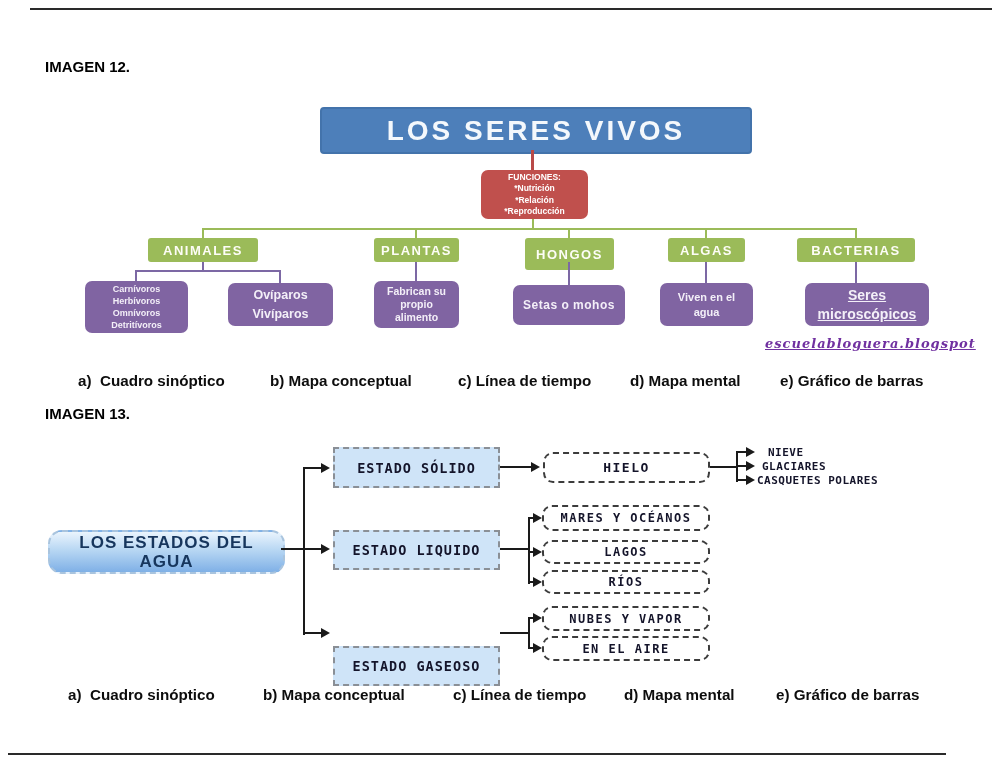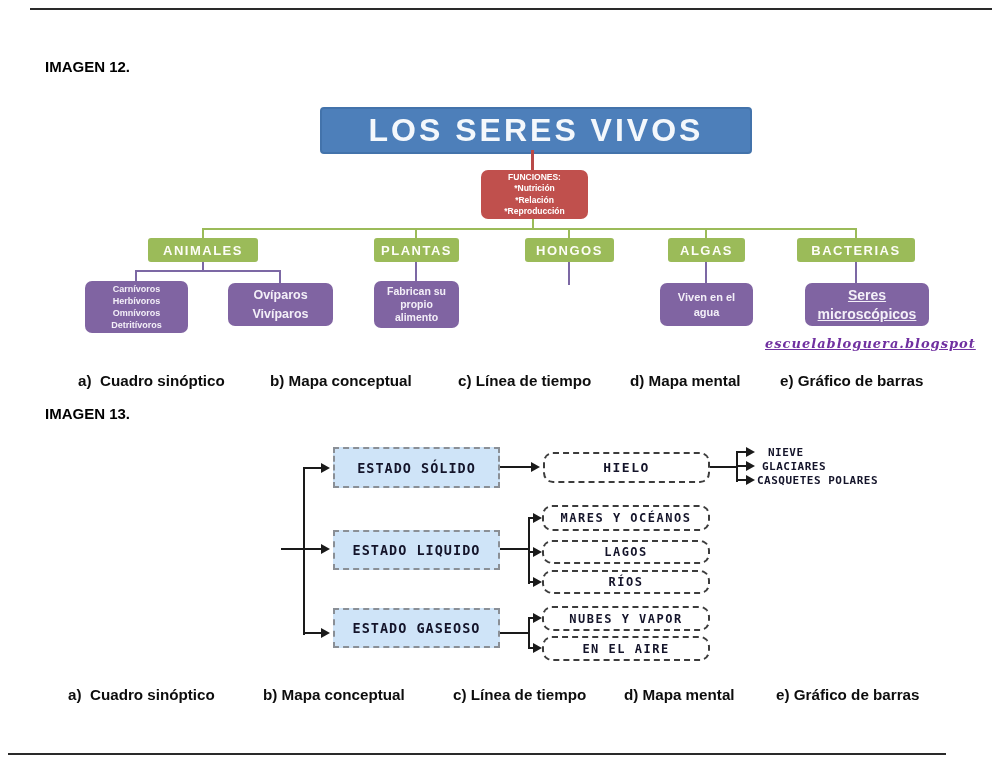--- a/index.html
+++ b/index.html
@@ -4,21 +4,21 @@
 <style>
   html,body{margin:0;padding:0;background:#ffffff;}
   .page{position:relative;width:1000px;height:772px;background:#ffffff;overflow:hidden;
         font-family:"Liberation Sans",sans-serif;}
   .abs{position:absolute;}
   .edge{background:#2a2a2a;}
   .h-label{font-weight:bold;font-size:15px;color:#000;}
   .opt{font-weight:bold;font-size:15.2px;color:#0d0d0d;white-space:pre;}
   .title-box{background:#4d7fba;border:2px solid #4373ab;border-radius:4px;display:flex;
              align-items:center;justify-content:center;color:#f4f8fc;font-weight:bold;
-             font-size:32px;letter-spacing:3px;}
+             font-size:28px;letter-spacing:3px;}
   .fbox{background:#c0504d;border-radius:7px;color:#fff;font-weight:bold;font-size:8.5px;
         display:flex;flex-direction:column;align-items:center;justify-content:center;
         line-height:1.35;text-align:center;}
   .gbox{background:#9bbb59;border-radius:3px;color:#fdfdf6;font-weight:bold;font-size:13px;
         letter-spacing:1.5px;display:flex;align-items:center;justify-content:center;}
   .pbox{background:#8064a2;border-radius:7px;color:#f3eff8;font-weight:600;text-align:center;
         display:flex;flex-direction:column;align-items:center;justify-content:center;}
   .gline{background:#9bbb59;}
   .pline{background:#7c68a4;}
   .rline{background:#b94a48;}
@@ -66,21 +66,21 @@
   <div class="abs gline" style="left:532px;top:219px;width:2px;height:10px;"></div>
   <div class="abs gline" style="left:202px;top:228px;width:655px;height:2px;"></div>
   <div class="abs gline" style="left:202px;top:228px;width:2px;height:10px;"></div>
   <div class="abs gline" style="left:415px;top:228px;width:2px;height:10px;"></div>
   <div class="abs gline" style="left:568px;top:228px;width:2px;height:10px;"></div>
   <div class="abs gline" style="left:705px;top:228px;width:2px;height:10px;"></div>
   <div class="abs gline" style="left:855px;top:228px;width:2px;height:10px;"></div>
 
   <div class="abs gbox" style="left:148px;top:238px;width:110px;height:24px;">ANIMALES</div>
   <div class="abs gbox" style="left:374px;top:238px;width:85px;height:24px;">PLANTAS</div>
-  <div class="abs gbox" style="left:525px;top:238px;width:89px;height:24px;text-align:center;">HONGOS</div>
+  <div class="abs gbox" style="left:525px;top:238px;width:89px;height:32px;text-align:center;">HONGOS</div>
   <div class="abs gbox" style="left:668px;top:238px;width:77px;height:24px;">ALGAS</div>
   <div class="abs gbox" style="left:797px;top:238px;width:118px;height:24px;">BACTERIAS</div>
 
   <div class="abs pline" style="left:202px;top:262px;width:2px;height:9px;"></div>
   <div class="abs pline" style="left:135px;top:270px;width:146px;height:2px;"></div>
   <div class="abs pline" style="left:135px;top:270px;width:2px;height:12px;"></div>
   <div class="abs pline" style="left:279px;top:270px;width:2px;height:14px;"></div>
   <div class="abs pline" style="left:415px;top:262px;width:2px;height:19px;"></div>
   <div class="abs pline" style="left:568px;top:262px;width:2px;height:23px;"></div>
   <div class="abs pline" style="left:705px;top:262px;width:2px;height:21px;"></div>
@@ -94,52 +94,56 @@
   </div>
   <div class="abs pbox" style="left:228px;top:283px;width:105px;height:43px;font-size:12.5px;line-height:1.45;">
     <div>Ovíparos</div>
     <div>Vivíparos</div>
   </div>
   <div class="abs pbox" style="left:374px;top:281px;width:85px;height:47px;font-size:10.5px;line-height:1.25;">
     <div>Fabrican su</div>
     <div>propio</div>
     <div>alimento</div>
   </div>
+  <div class="abs pbox" style="left:513px;top:285px;width:112px;height:40px;font-size:12px;letter-spacing:0.5px;">Setas o mohos</div>
   <div class="abs pbox" style="left:660px;top:283px;width:93px;height:43px;font-size:11px;line-height:1.3;">
     <div>Viven en el</div>
     <div>agua</div>
   </div>
   <div class="abs pbox" style="left:805px;top:283px;width:124px;height:43px;font-size:14px;line-height:1.3;text-decoration:underline;">
     <div>Seres</div>
     <div>microscópicos</div>
   </div>
 
   <a class="abs credit" style="left:765px;top:336px;">escuelabloguera.blogspot</a>
 
   <div class="abs opt" style="left:78px;top:372px;">a)  Cuadro sinóptico</div>
   <div class="abs opt" style="left:270px;top:372px;">b) Mapa conceptual</div>
   <div class="abs opt" style="left:458px;top:372px;">c) Línea de tiempo</div>
   <div class="abs opt" style="left:630px;top:372px;">d) Mapa mental</div>
   <div class="abs opt" style="left:780px;top:372px;">e) Gráfico de barras</div>
 
   <div class="abs h-label" style="left:45px;top:405px;">IMAGEN 13.</div>
 
+  <div class="abs pill" style="left:48px;top:530px;width:233px;height:40px;">
+    <span>LOS ESTADOS DEL AGUA</span>
+  </div>
 
   <div class="abs kline" style="left:281px;top:548px;width:22px;height:2px;"></div>
   <div class="abs kline" style="left:303px;top:467px;width:2px;height:168px;"></div>
   <div class="abs kline" style="left:303px;top:467px;width:20px;height:2px;"></div>
   <div class="abs ah" style="left:321px;top:463px;"></div>
   <div class="abs kline" style="left:303px;top:548px;width:20px;height:2px;"></div>
   <div class="abs ah" style="left:321px;top:544px;"></div>
   <div class="abs kline" style="left:303px;top:632px;width:20px;height:2px;"></div>
   <div class="abs ah" style="left:321px;top:628px;"></div>
 
   <div class="abs ebox" style="left:333px;top:447px;width:167px;height:41px;font-size:13.5px;">ESTADO SÓLIDO</div>
   <div class="abs ebox" style="left:333px;top:530px;width:167px;height:40px;font-size:13.5px;">ESTADO LIQUIDO</div>
-  <div class="abs ebox" style="left:333px;top:608px;width:167px;height:40px;font-size:13.5px;">ESTADO GASEOSO</div>
+  <div class="abs ebox" style="left:333px;top:646px;width:167px;height:40px;font-size:13.5px;">ESTADO GASEOSO</div>
 
   <div class="abs kline" style="left:500px;top:466px;width:33px;height:2px;"></div>
   <div class="abs ah" style="left:531px;top:462px;"></div>
   <div class="abs wbox" style="left:543px;top:452px;width:167px;height:31px;font-size:13px;">HIELO</div>
 
   <div class="abs kline" style="left:710px;top:466px;width:28px;height:2px;"></div>
   <div class="abs kline" style="left:736px;top:452px;width:2px;height:30px;"></div>
   <div class="abs kline" style="left:736px;top:451px;width:12px;height:2px;"></div>
   <div class="abs ah" style="left:746px;top:447px;"></div>
   <div class="abs kline" style="left:736px;top:465px;width:12px;height:2px;"></div>

